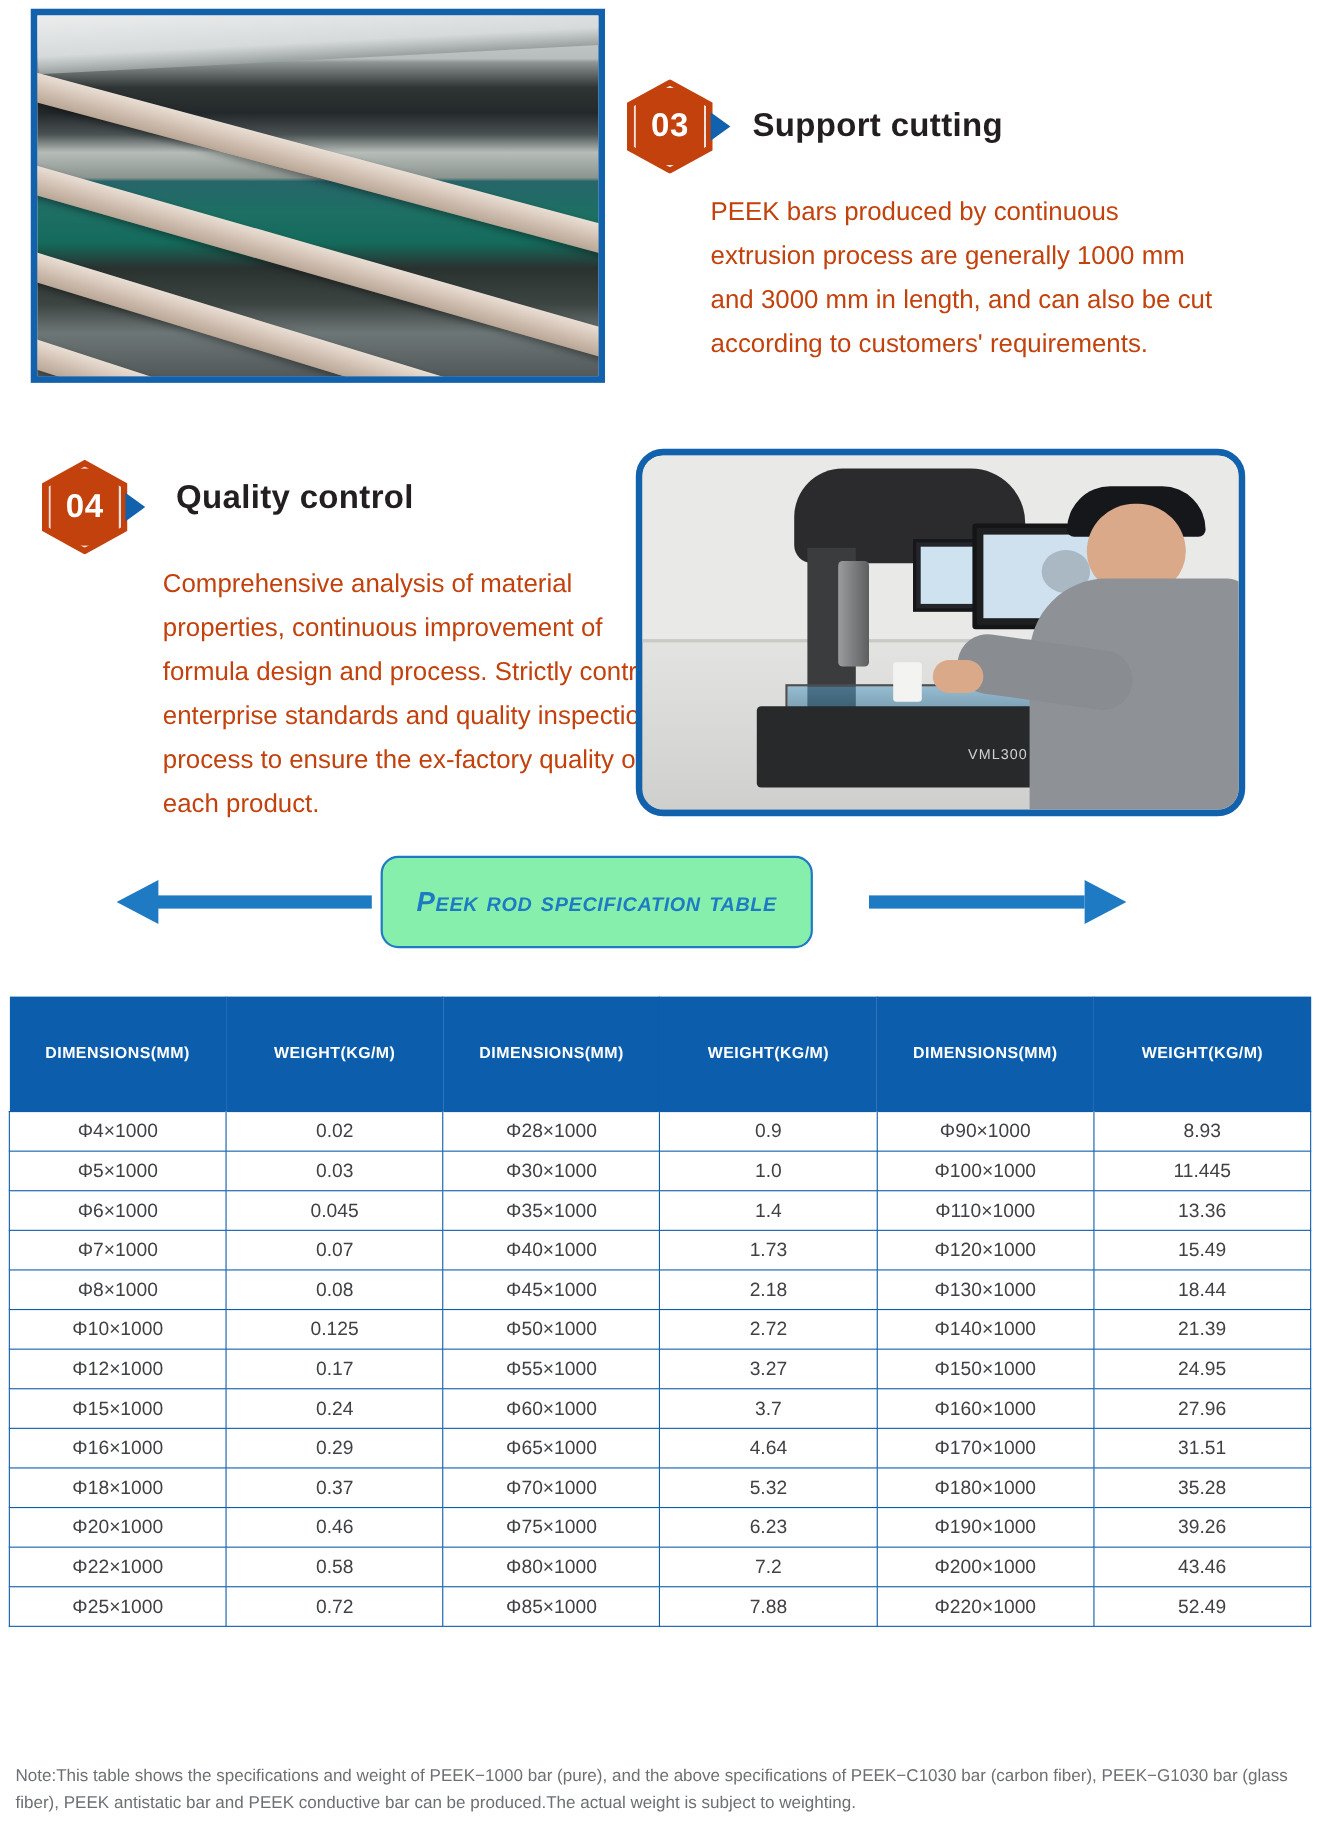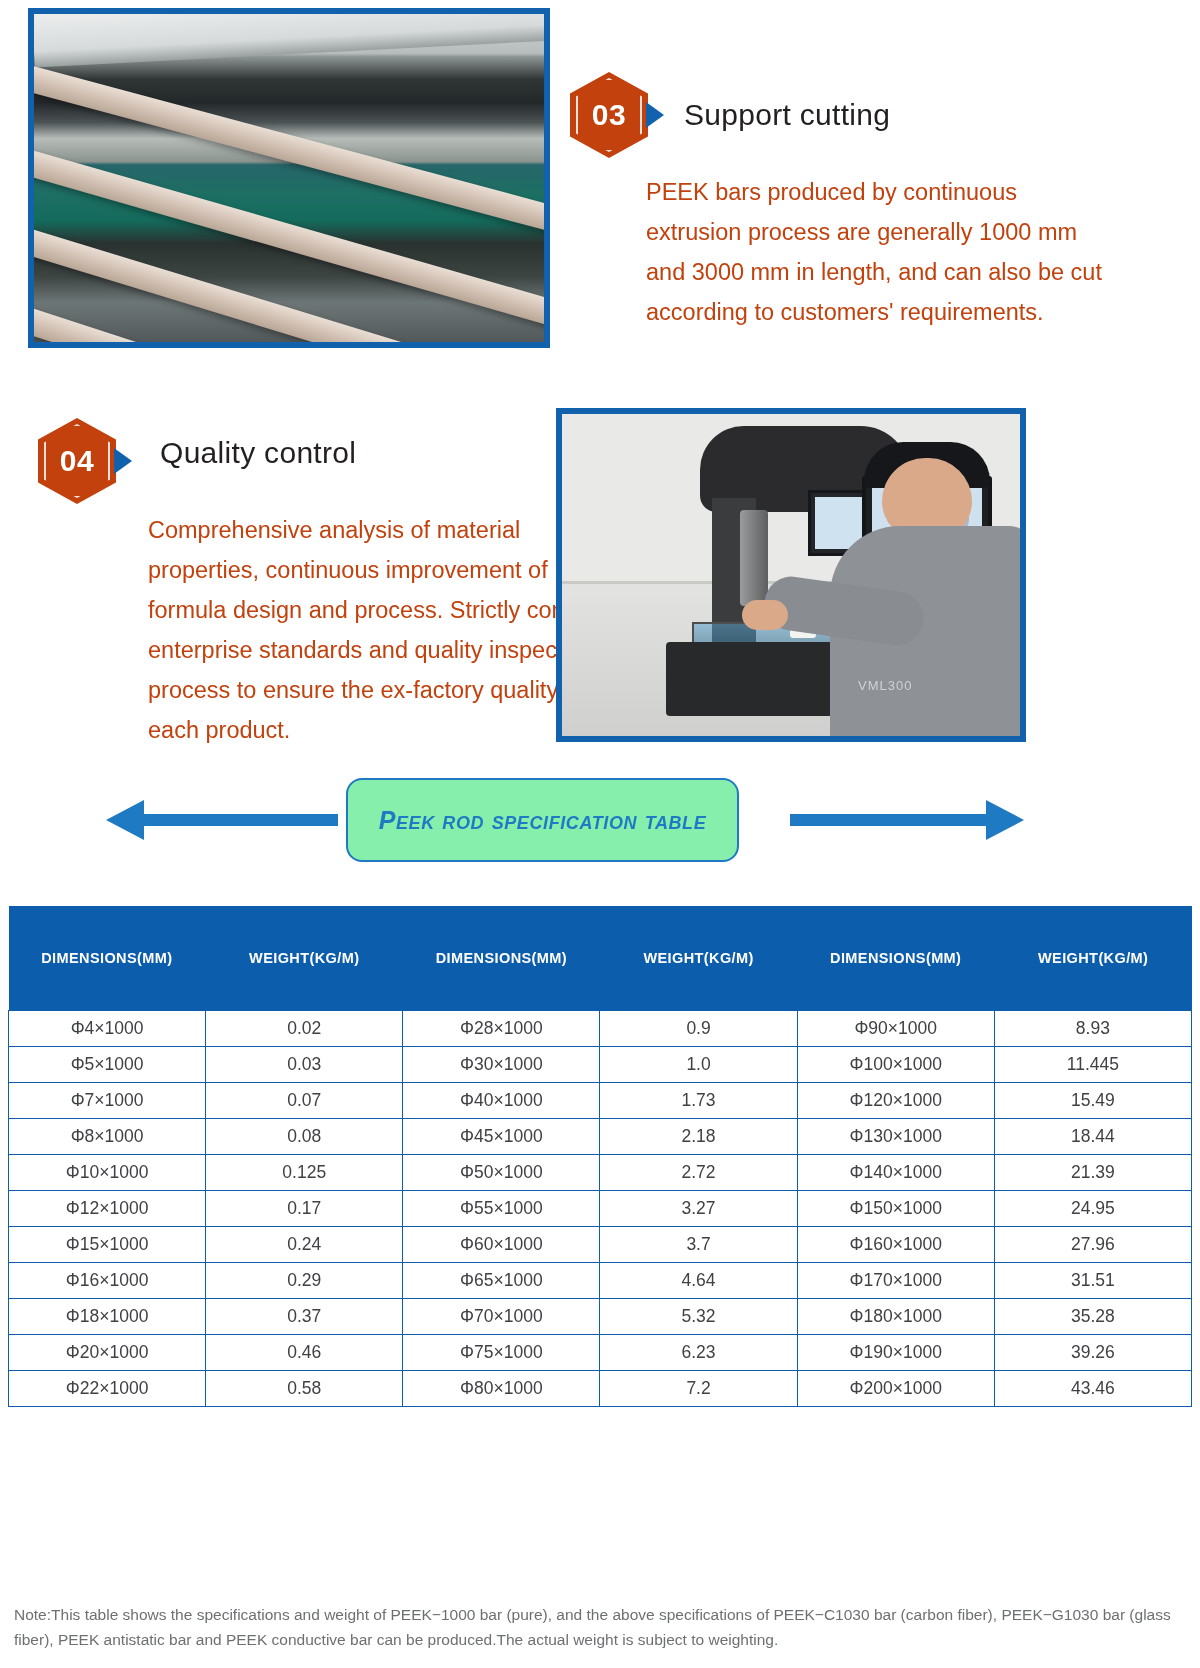--- a/index.html
+++ b/index.html
@@ -83,35 +83,35 @@
     position: absolute;
     width: 0; height: 0;
     border-top: 13px solid transparent;
     border-bottom: 13px solid transparent;
     border-left: 18px solid #1261ad;
   }
 
   .head-title {
     position: absolute;
     font-size: 30px;
-    font-weight: normal;
+    font-weight: bold;
     color: #231f20;
     letter-spacing: .3px;
   }
   .body-text {
     position: absolute;
     font-size: 23.5px;
     line-height: 40px;
     color: #c2410c;
   }
 
   
   .photo-04 {
-    left: 556px; top: 408px;
-    width: 470px; height: 334px;
+    left: 578px; top: 408px;
+    width: 554px; height: 334px; border-radius: 25px;
   }
   .cmm {
     position: absolute; inset: 0;
     background: linear-gradient(180deg,#e8e9e7 0%, #e2e3e1 55%, #cfd0ce 100%);
   }
   .cmm .wall { position:absolute; left:0; top:0; width:100%; height:52%; background:#e9eae8; }
   .cmm .floorline { position:absolute; left:0; top:52%; width:100%; height:3px; background:#c9cac6; }
   .cmm .machine-head {
     position:absolute; left:138px; top:12px; width:210px; height:86px;
     background:#2b2b2d; border-radius:48px 54px 40px 18px;
@@ -346,20 +346,28 @@
         </tr>
         <tr>
           <td>Φ5×1000</td>
           <td>0.03</td>
           <td>Φ30×1000</td>
           <td>1.0</td>
           <td>Φ100×1000</td>
           <td>11.445</td>
         </tr>
         <tr>
+          <td>Φ6×1000</td>
+          <td>0.045</td>
+          <td>Φ35×1000</td>
+          <td>1.4</td>
+          <td>Φ110×1000</td>
+          <td>13.36</td>
+        </tr>
+        <tr>
           <td>Φ7×1000</td>
           <td>0.07</td>
           <td>Φ40×1000</td>
           <td>1.73</td>
           <td>Φ120×1000</td>
           <td>15.49</td>
         </tr>
         <tr>
           <td>Φ8×1000</td>
           <td>0.08</td>
@@ -417,17 +425,25 @@
           <td>39.26</td>
         </tr>
         <tr>
           <td>Φ22×1000</td>
           <td>0.58</td>
           <td>Φ80×1000</td>
           <td>7.2</td>
           <td>Φ200×1000</td>
           <td>43.46</td>
         </tr>
+        <tr>
+          <td>Φ25×1000</td>
+          <td>0.72</td>
+          <td>Φ85×1000</td>
+          <td>7.88</td>
+          <td>Φ220×1000</td>
+          <td>52.49</td>
+        </tr>
       </tbody>
   </table>
 </div>
 
 <div class="note">Note:This table shows the specifications and weight of PEEK−1000 bar (pure), and the above specifications of PEEK−C1030 bar (carbon fiber), PEEK−G1030 bar (glass fiber), PEEK antistatic bar and PEEK conductive bar can be produced.The actual weight is subject to weighting.</div>
 
 </body></html>

